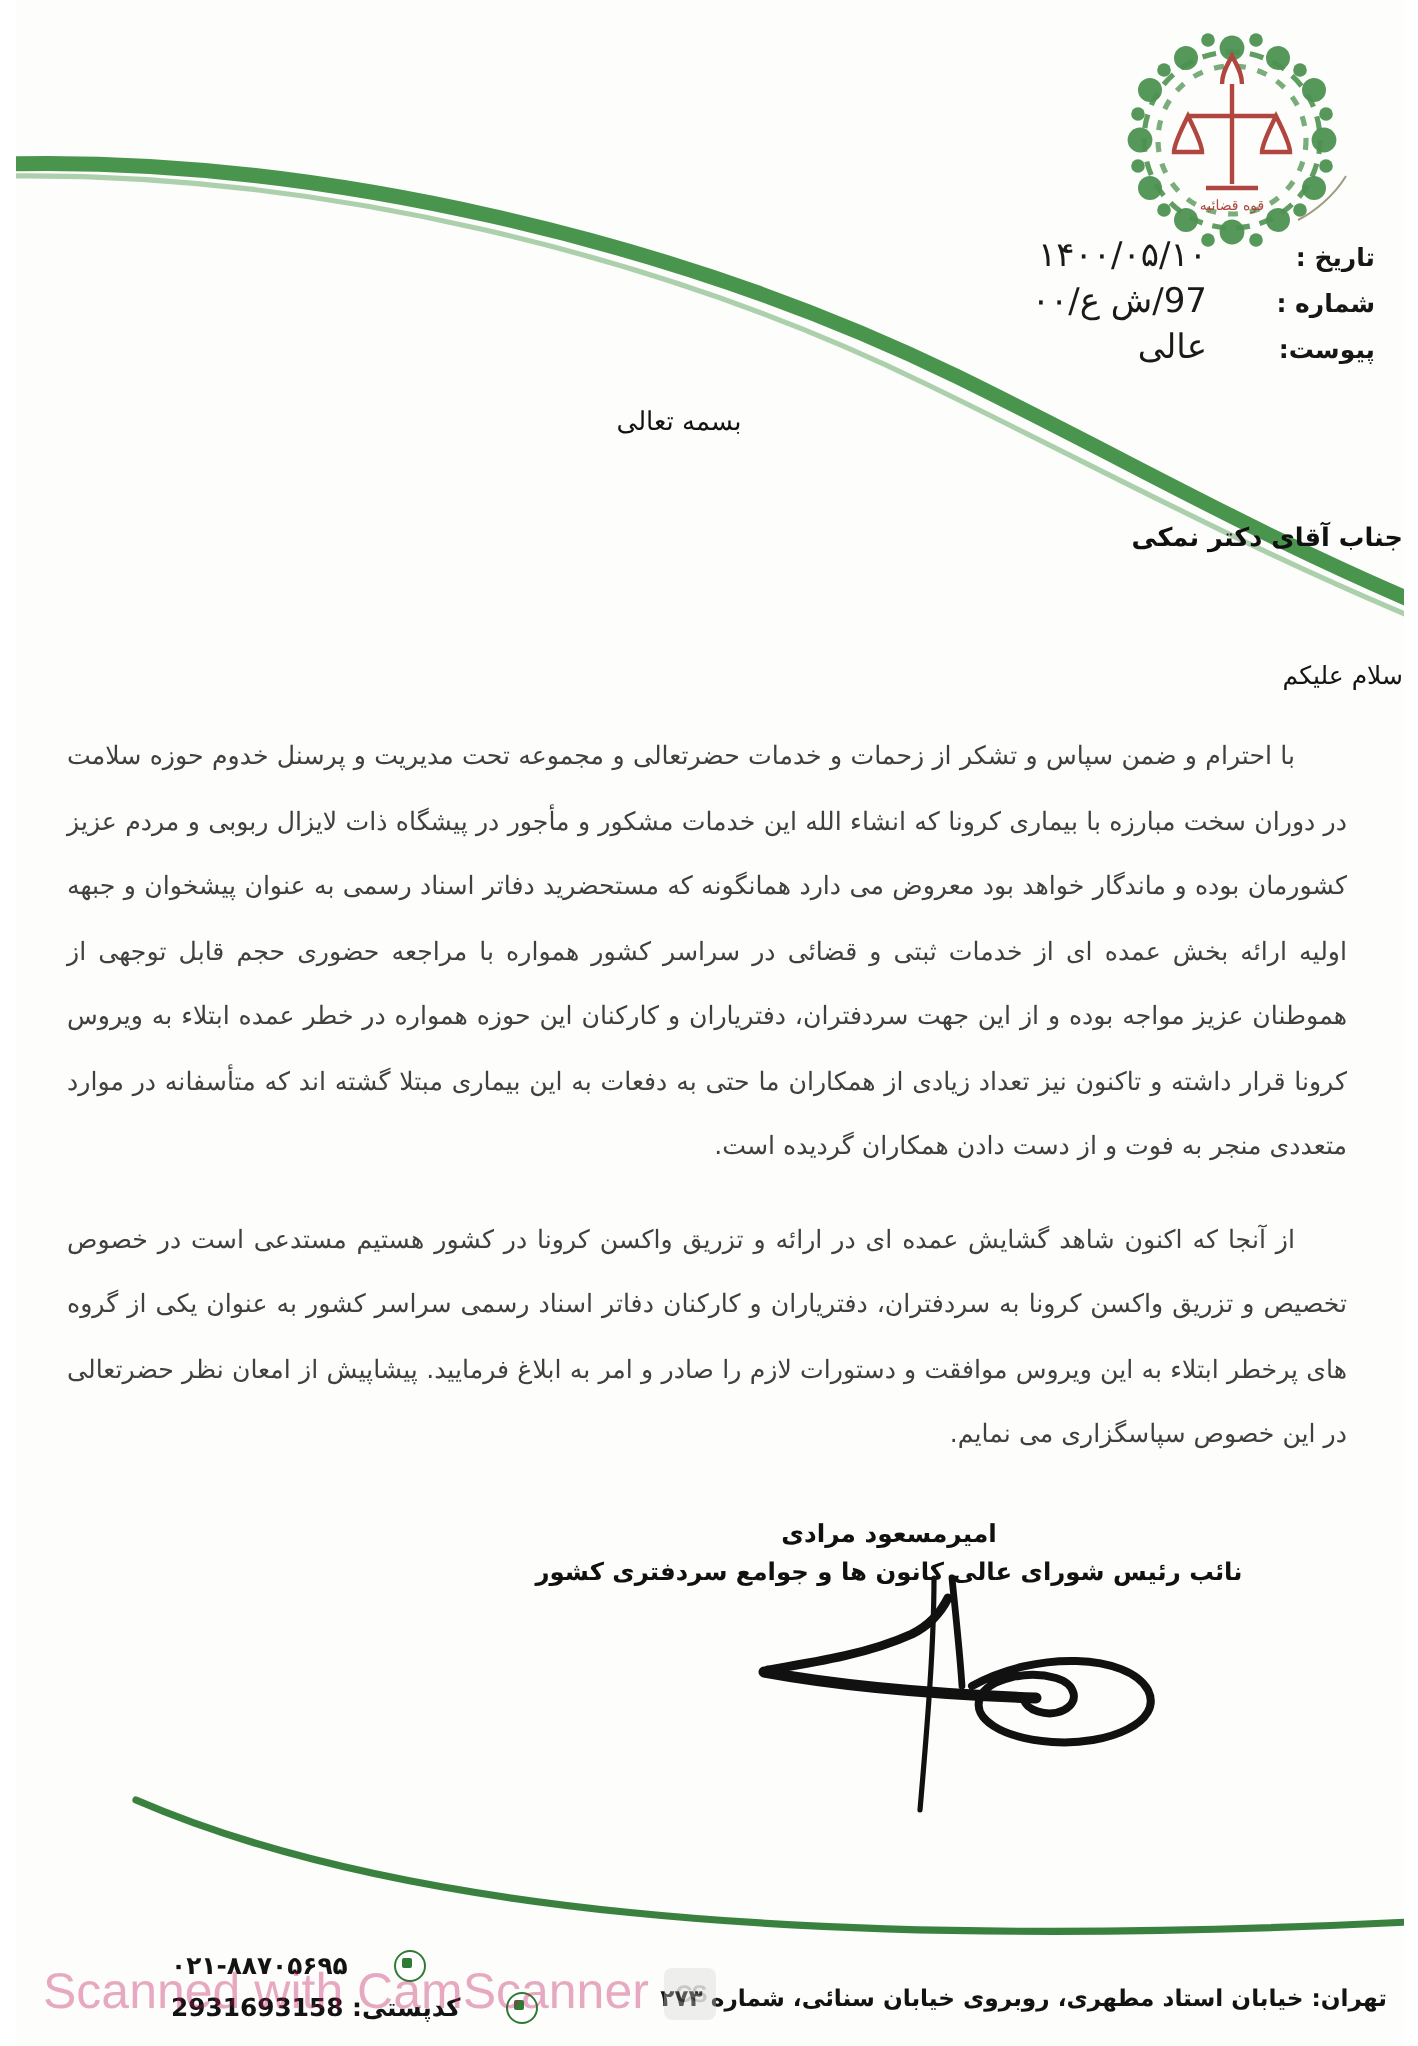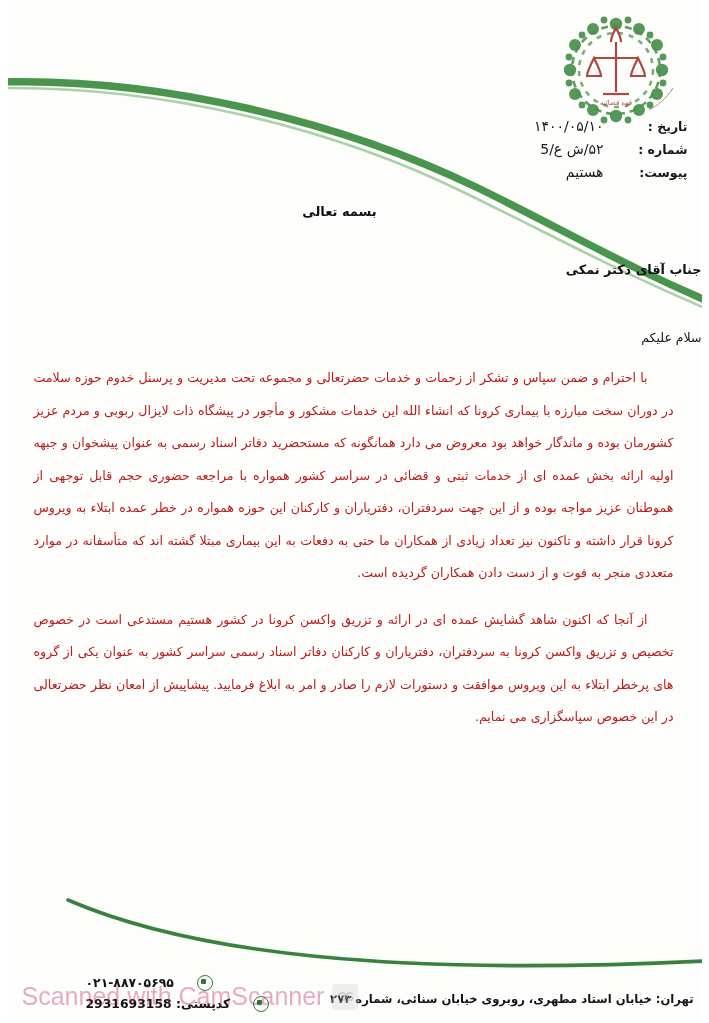--- a/index.html
+++ b/index.html
@@ -56,36 +56,36 @@
   }
   .meta-label {
     width: 78px;
     font-size: 12.5px;
     font-weight: bold;
     color: #171717;
     text-align: right;
     letter-spacing: .4px;
   }
   .meta-value {
-    font-size: 14px;
+    font-size: 17px;
     color: #1a1a1a;
     text-align: right;
     flex: 1;
     padding-right: 6px;
   }
 
   
   .basmala {
     position: absolute;
     top: 204px;
     right: 0;
     left: 0;
     text-align: center;
     font-size: 13px;
-    font-weight: bold;
+    font-weight: normal;
     color: #121212;
     padding-right: 30px;
   }
 
   
   .addressee {
     position: absolute;
     top: 258px;
     right: 0;
     width: 100%;
@@ -120,21 +120,21 @@
   .body-block {
     position: absolute;
     top: 362px;
     right: 28px;
     left: 26px;
     direction: rtl;
   }
   .para {
     font-size: 12.6px;
     line-height: 32.5px;
-    color: #b91c1c;
+    color: #404040;
     text-align: justify;
     text-justify: inter-word;
     margin: 0 0 14px 0;
     text-indent: 26px;
   }
   .para:last-child { margin-bottom: 0; }
 
   
   .sign-block {
     position: absolute;
@@ -316,41 +316,54 @@
     </g>
   </svg>
 
   <div class="meta">
     <div class="meta-row">
       <div class="meta-label">تاریخ :</div>
       <div class="meta-value">۱۴۰۰/۰۵/۱۰</div>
     </div>
     <div class="meta-row">
       <div class="meta-label">شماره :</div>
-      <div class="meta-value">۵۲/ش ع/5</div>
+      <div class="meta-value">97/ش ع/۰۰</div>
     </div>
     <div class="meta-row">
       <div class="meta-label">پیوست:</div>
-      <div class="meta-value">هستیم</div>
+      <div class="meta-value">عالی</div>
     </div>
   </div>
 
   <div class="basmala">بسمه تعالی</div>
 
   <div class="addressee">
     <div>جناب آقای دکتر نمکی</div>
   </div>
 
   <div class="salutation">سلام علیکم</div>
 
   <div class="body-block">
     <p class="para">با احترام و ضمن سپاس و تشکر از زحمات و خدمات حضرتعالی و مجموعه تحت مدیریت و پرسنل خدوم حوزه سلامت در دوران سخت مبارزه با بیماری کرونا که انشاء الله این خدمات مشکور و مأجور در پیشگاه ذات لایزال ربوبی و مردم عزیز کشورمان بوده و ماندگار خواهد بود معروض می دارد همانگونه که مستحضرید دفاتر اسناد رسمی به عنوان پیشخوان و جبهه اولیه ارائه بخش عمده ای از خدمات ثبتی و قضائی در سراسر کشور همواره با مراجعه حضوری حجم قابل توجهی از هموطنان عزیز مواجه بوده و از این جهت سردفتران، دفتریاران و کارکنان این حوزه همواره در خطر عمده ابتلاء به ویروس کرونا قرار داشته و تاکنون نیز تعداد زیادی از همکاران ما حتی به دفعات به این بیماری مبتلا گشته اند که متأسفانه در موارد متعددی منجر به فوت و از دست دادن همکاران گردیده است.</p>
     <p class="para">از آنجا که اکنون شاهد گشایش عمده ای در ارائه و تزریق واکسن کرونا در کشور هستیم مستدعی است در خصوص تخصیص و تزریق واکسن کرونا به سردفتران، دفتریاران و کارکنان دفاتر اسناد رسمی سراسر کشور به عنوان یکی از گروه های پرخطر ابتلاء به این ویروس موافقت و دستورات لازم را صادر و امر به ابلاغ فرمایید. پیشاپیش از امعان نظر حضرتعالی در این خصوص سپاسگزاری می نمایم.</p>
   </div>
 
+  <div class="sign-block">
+    <div class="sign-name">امیرمسعود مرادی</div>
+    <div class="sign-title">نائب رئیس شورای عالی کانون ها و جوامع سردفتری کشور</div>
+    <svg class="signature-mark" viewBox="0 0 260 135">
+      <g fill="none" stroke="#111111" stroke-linecap="round" stroke-linejoin="round">
+        <path d="M16 48 C 40 44 66 40 88 30 C 96 26 102 20 106 12" stroke-width="4.5"></path>
+        <path d="M14 49 C 52 56 96 60 150 62" stroke-width="5.5"></path>
+        <path d="M99 2 C 99 34 96 72 92 118" stroke-width="2.6"></path>
+        <path d="M108 2 C 110 22 112 40 113 56" stroke-width="3.4"></path>
+        <path d="M118 56 C 150 38 196 40 206 58 C 214 74 186 86 158 84 C 132 82 118 72 122 62 C 126 52 146 48 160 52 C 170 55 172 64 164 68 C 156 72 144 68 144 62" stroke-width="4"></path>
+      </g>
+    </svg>
+  </div>
 
   <div class="footer">
     <div class="footer-right">تهران: خیابان استاد مطهری، روبروی خیابان سنائی، شماره ۲۷۳</div>
     <div class="footer-left">
       <div class="footer-line">
         <span class="mini-icon"></span>
         <span class="txt">۰۲۱-۸۸۷۰۵۶۹۵</span>
       </div>
       <div class="footer-line">
         <span class="mini-icon"></span>

